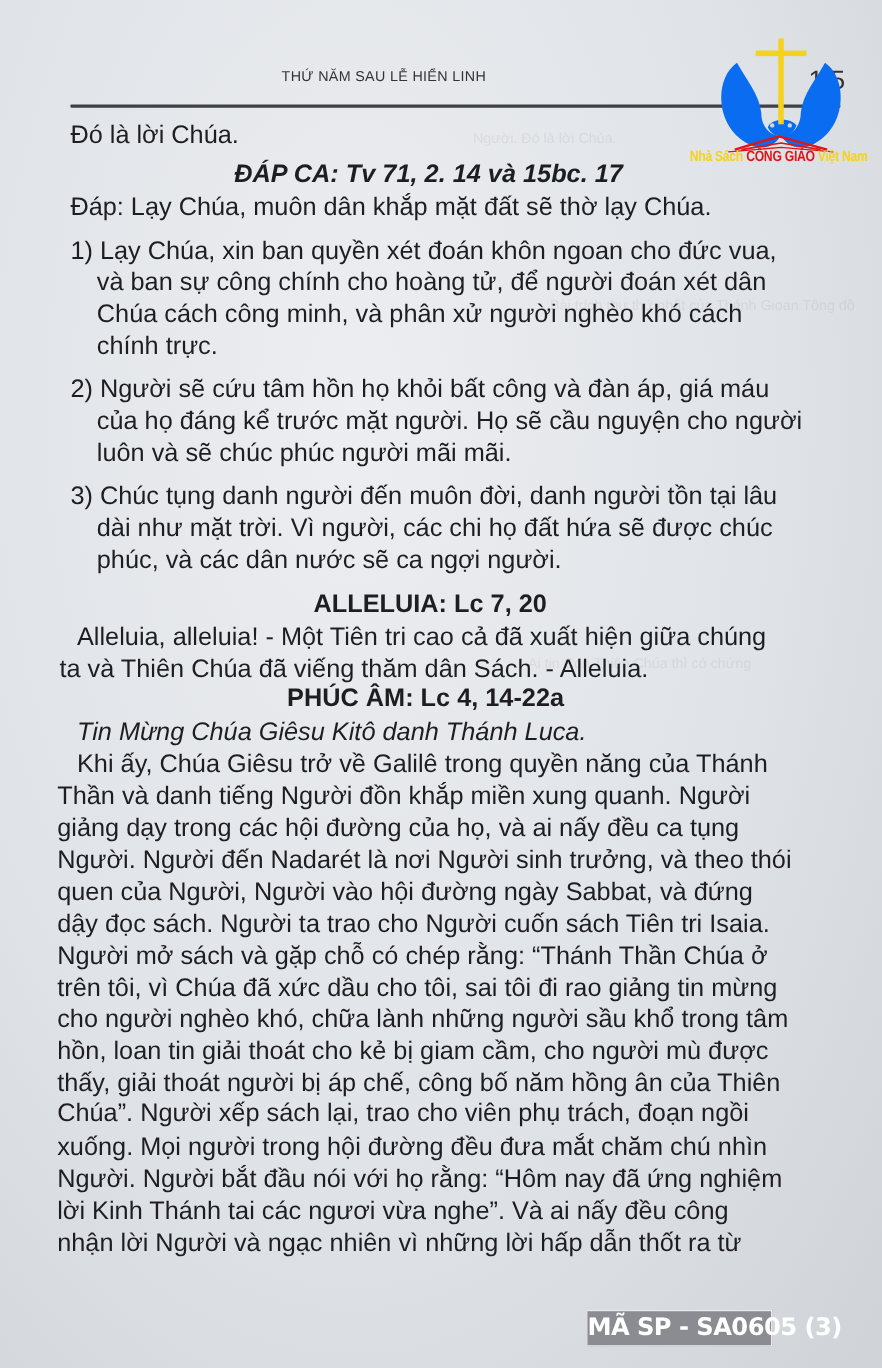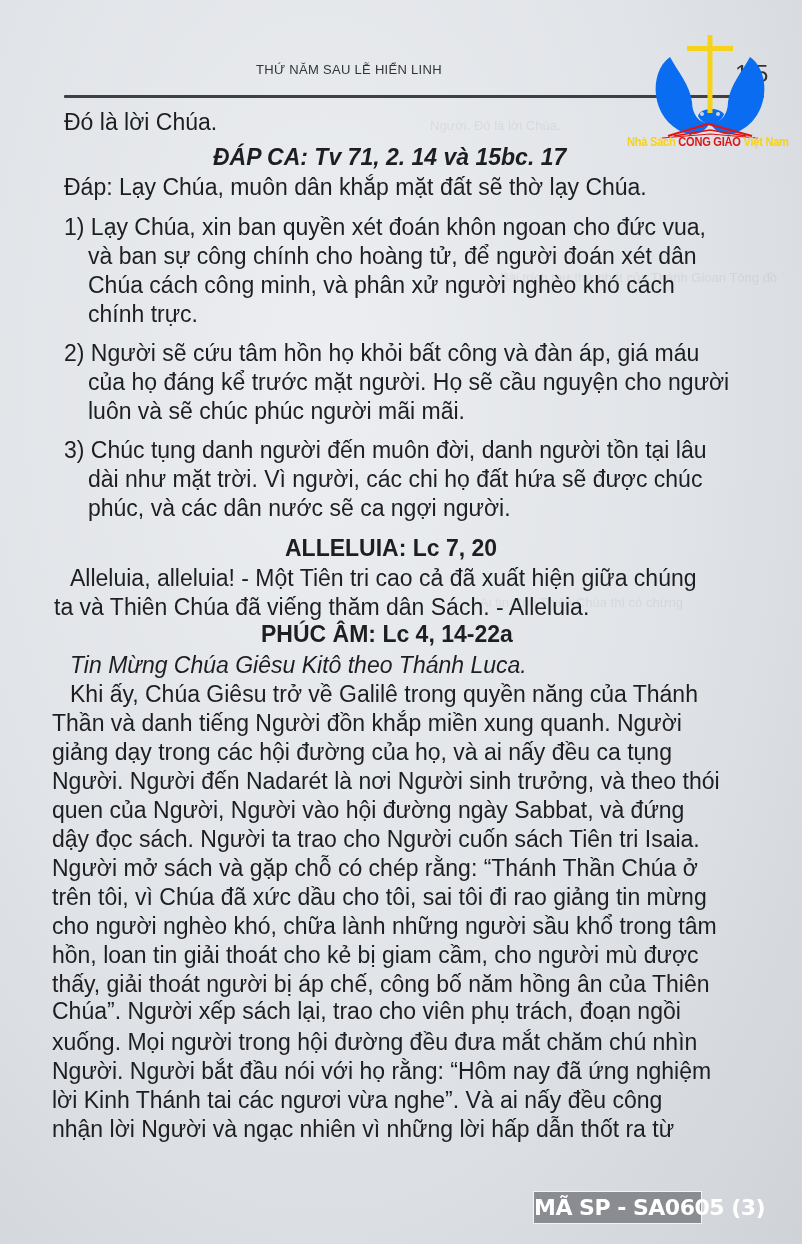--- a/index.html
+++ b/index.html
@@ -74,21 +74,21 @@
 
   <div class="line" style="left:64px;top:436px;">3) Chúc tụng danh người đến muôn đời, danh người tồn tại lâu</div>
   <div class="line" style="left:88px;top:465px;">dài như mặt trời. Vì người, các chi họ đất hứa sẽ được chúc</div>
   <div class="line" style="left:88px;top:494px;">phúc, và các dân nước sẽ ca ngợi người.</div>
 
   <div class="line bold" style="left:285px;top:534px;">ALLELUIA:  Lc 7, 20</div>
   <div class="line" style="left:70px;top:564px;">Alleluia, alleluia! - Một Tiên tri cao cả đã xuất hiện giữa chúng</div>
   <div class="line" style="left:54px;top:593px;">ta và Thiên Chúa đã viếng thăm dân Sách. - Alleluia.</div>
 
   <div class="line bold" style="left:261px;top:620px;">PHÚC ÂM:  Lc 4, 14-22a</div>
-  <div class="line italic" style="left:70px;top:651px;">Tin Mừng Chúa Giêsu Kitô theo Thánh Luca.</div>
+  <div class="line italic" style="left:70px;top:651px;">Tin Mừng Chúa Giêsu Kitô danh Thánh Luca.</div>
 
   <div class="line" style="left:70px;top:680px;">Khi ấy, Chúa Giêsu trở về Galilê trong quyền năng của Thánh</div>
   <div class="line" style="left:52px;top:709px;">Thần và danh tiếng Người đồn khắp miền xung quanh. Người</div>
   <div class="line" style="left:52px;top:738px;">giảng dạy trong các hội đường của họ, và ai nấy đều ca tụng</div>
   <div class="line" style="left:52px;top:767px;">Người. Người đến Nadarét là nơi Người sinh trưởng, và theo thói</div>
   <div class="line" style="left:52px;top:796px;">quen của Người,  Người vào hội đường ngày Sabbat, và đứng</div>
   <div class="line" style="left:52px;top:825px;">dậy đọc sách. Người ta trao cho Người cuốn sách Tiên tri Isaia.</div>
   <div class="line" style="left:52px;top:854px;">Người mở sách và gặp chỗ có chép rằng: “Thánh Thần Chúa ở</div>
   <div class="line" style="left:52px;top:883px;">trên tôi, vì Chúa đã xức dầu cho tôi, sai tôi đi rao giảng tin mừng</div>
   <div class="line" style="left:52px;top:912px;">cho người nghèo khó, chữa lành những người sầu khổ trong tâm</div>

